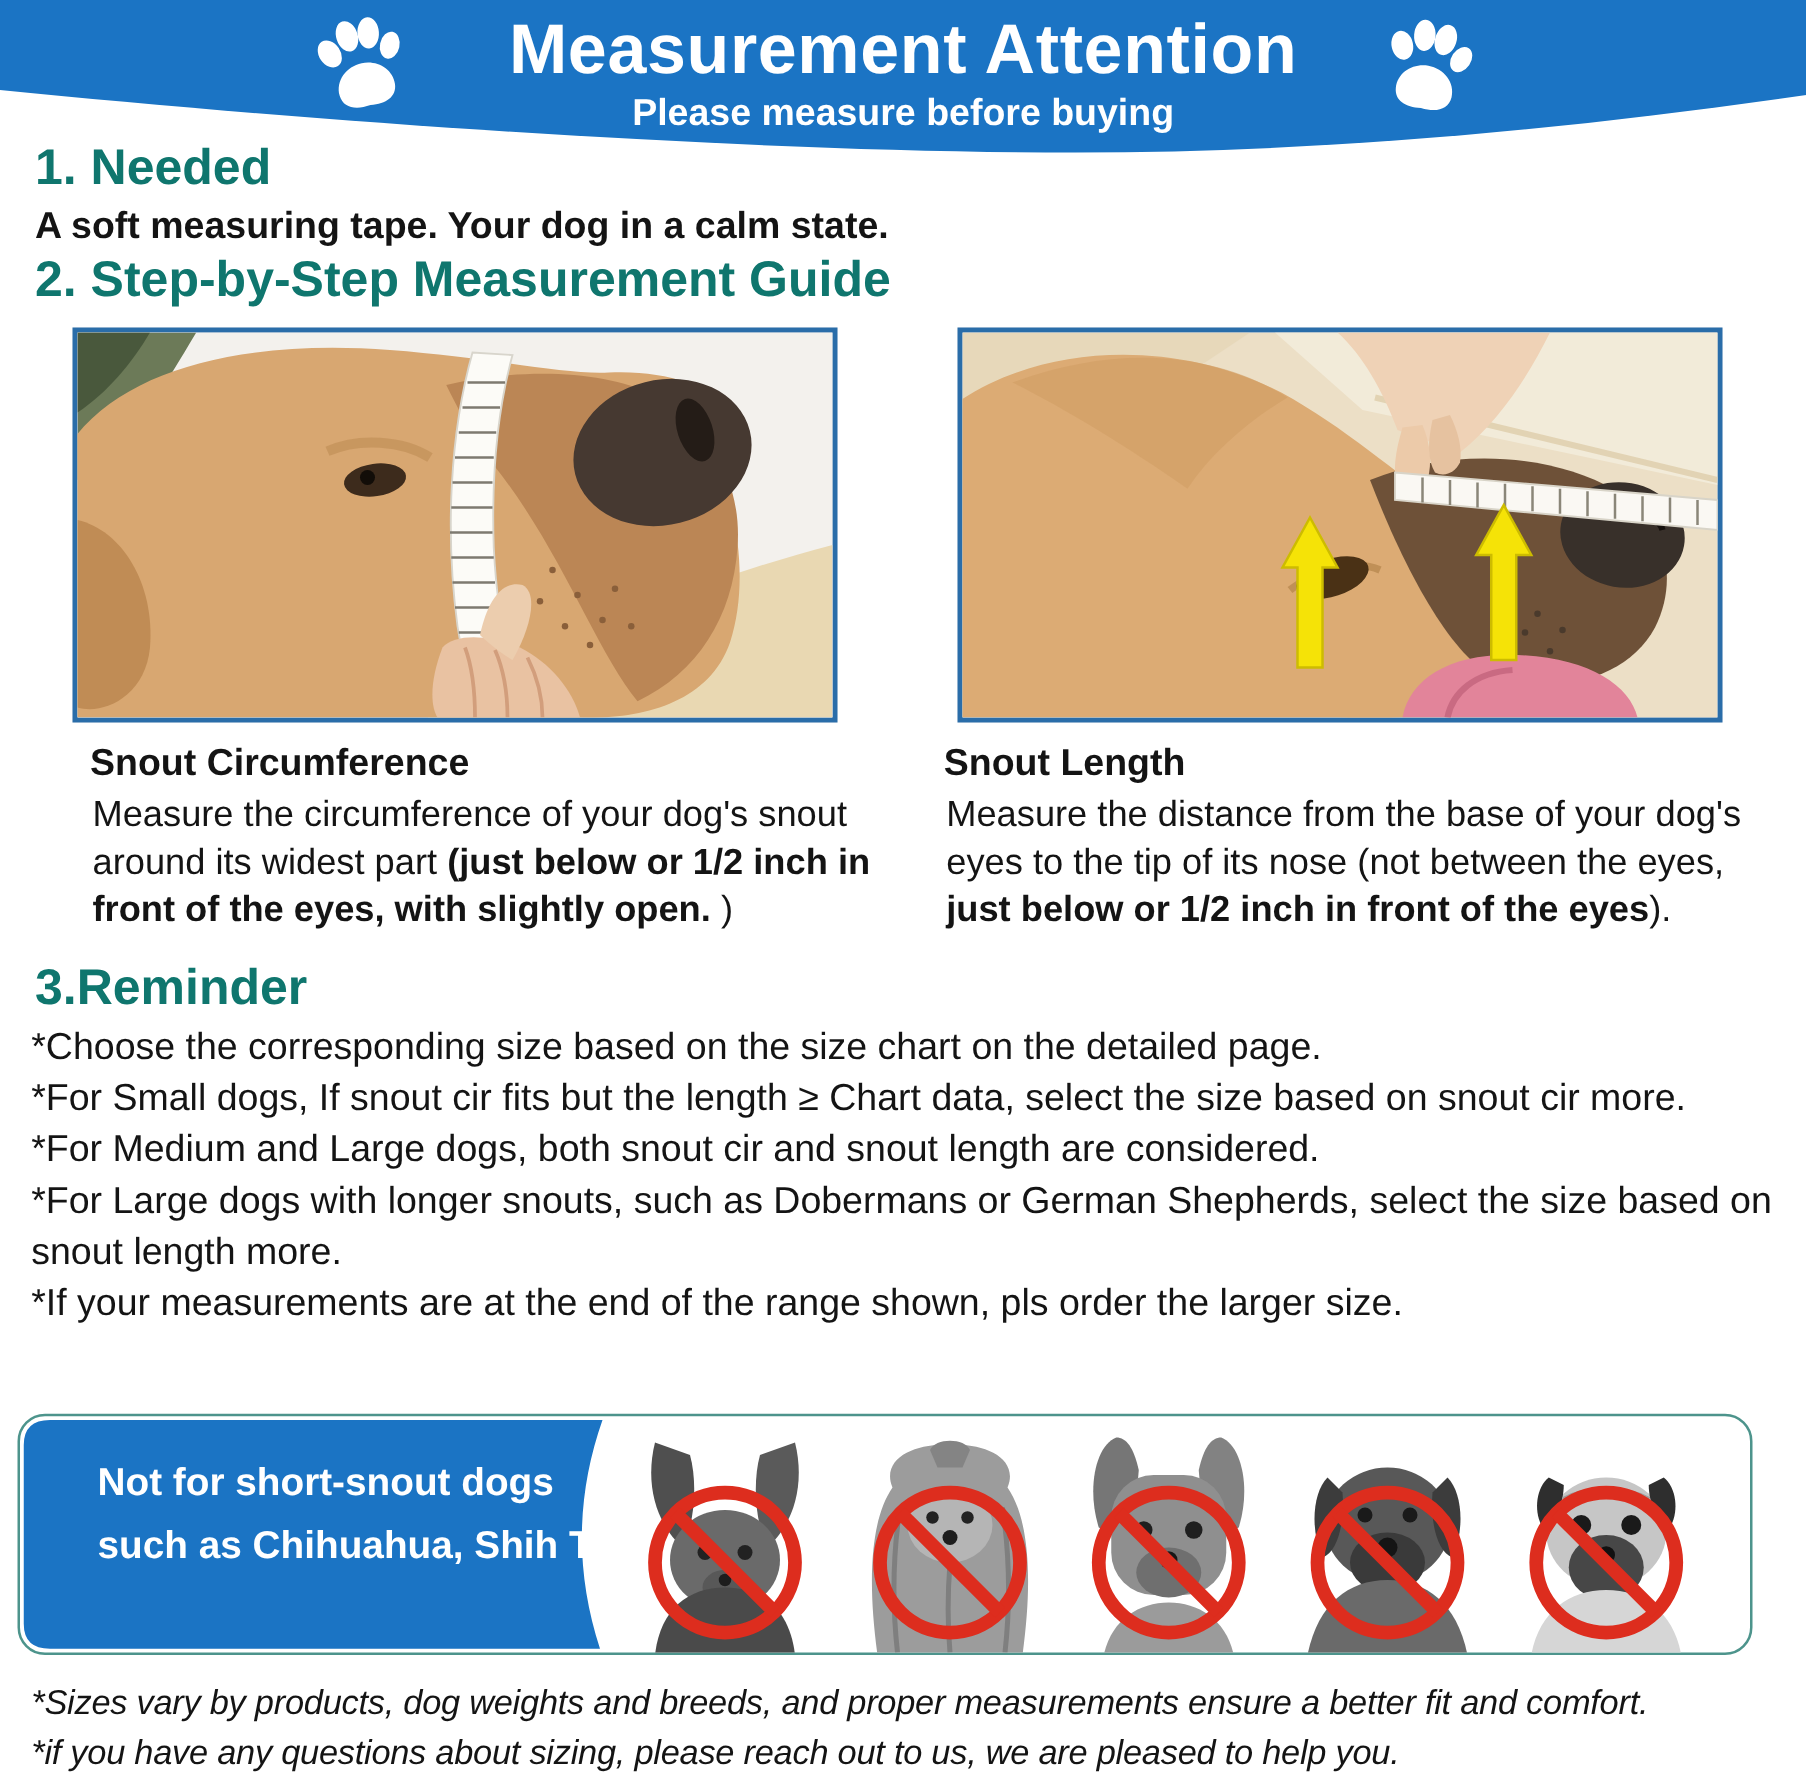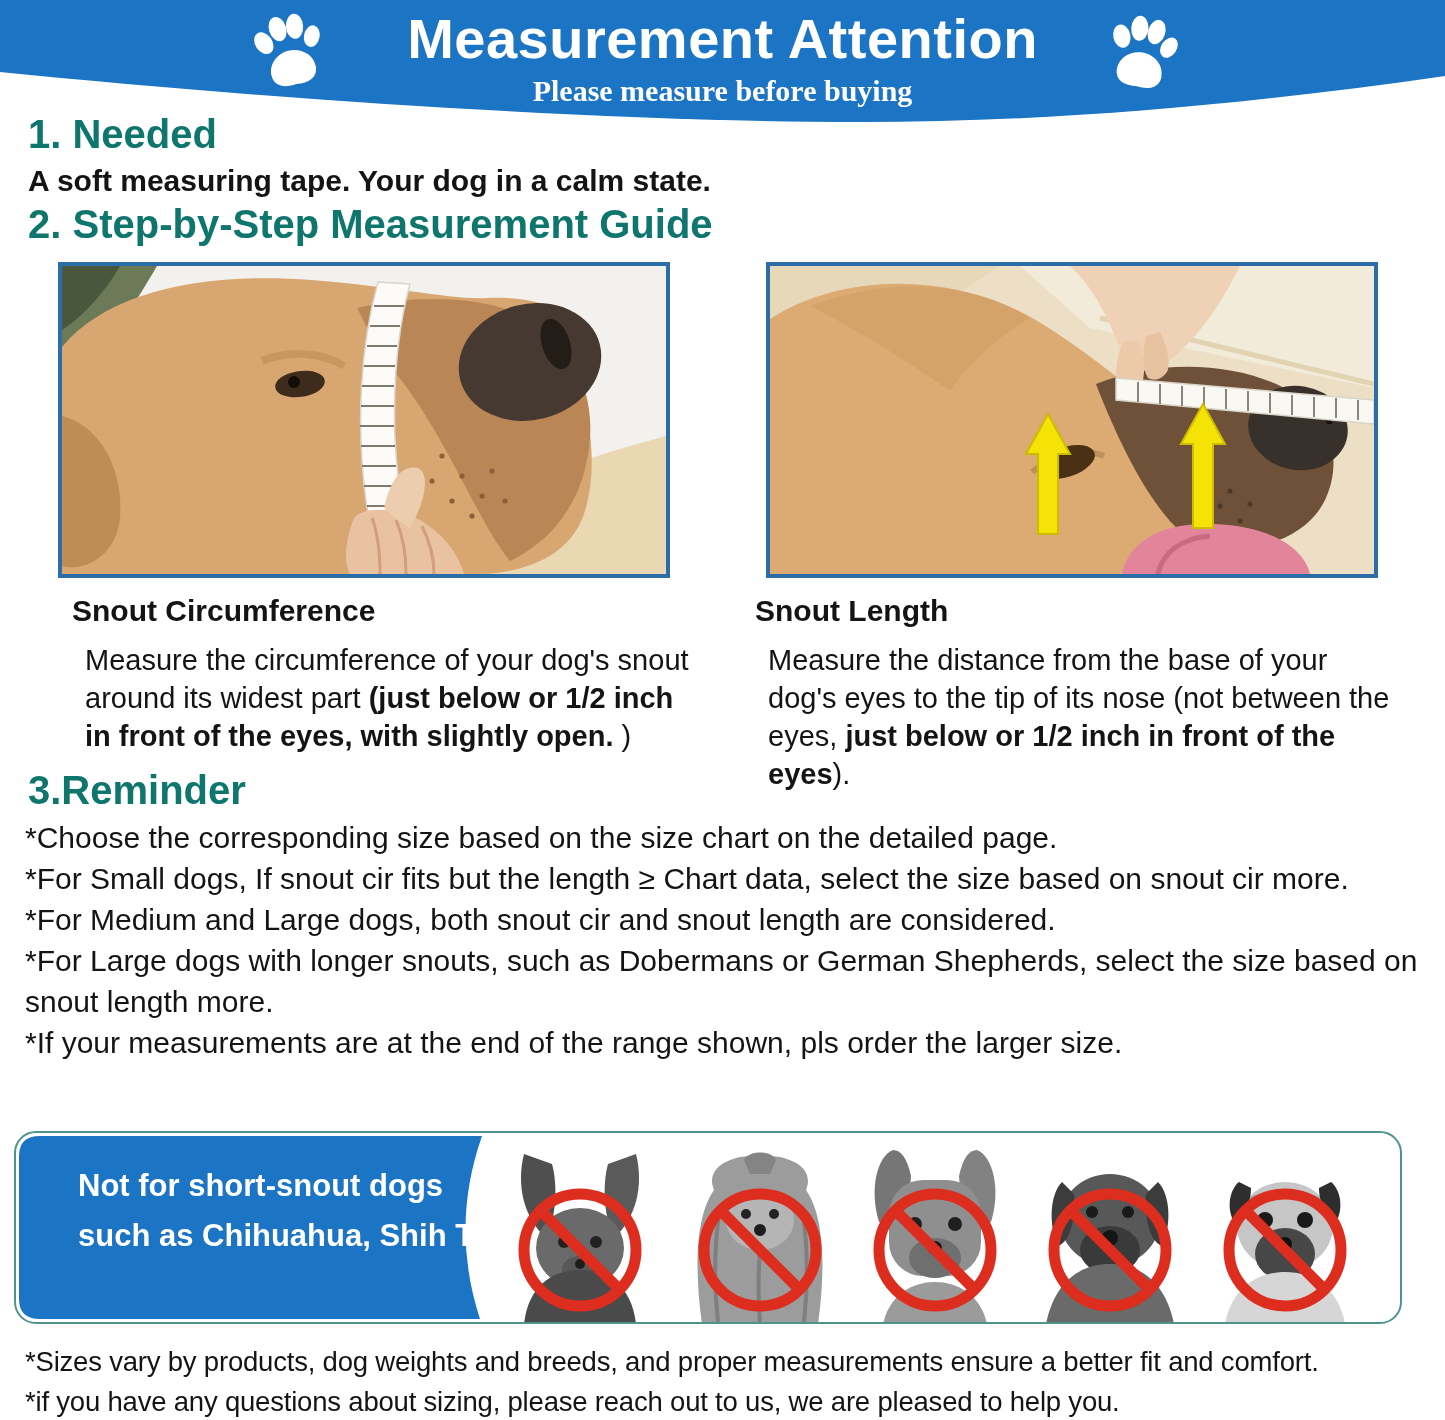--- a/index.html
+++ b/index.html
@@ -4,21 +4,21 @@
 <style>
   html,body{margin:0;padding:0;background:#fff;}
   .page{position:relative;width:1445px;height:1420px;background:#fff;overflow:hidden;
         font-family:"Liberation Sans",sans-serif;color:#141414;}
 
   
   .banner-curve{position:absolute;top:0;left:0;display:block;}
   .main-title{position:absolute;top:6px;left:0;width:1445px;text-align:center;
               font-size:56px;font-weight:bold;color:#fff;white-space:nowrap;letter-spacing:.5px;}
   .sub-title{position:absolute;top:74px;left:0;width:1445px;text-align:center;
-             font-size:30px;font-weight:bold;color:#fff;white-space:nowrap;font-family:Liberation Serif, serif;}
+             font-size:30px;font-weight:bold;color:#fff;white-space:nowrap;}
   .paw{position:absolute;width:78px;height:82px;}
   .paw-left{left:250px;top:8px;transform:rotate(-12deg);}
   .paw-right{left:1104px;top:10px;transform:rotate(10deg);}
 
   
   .sec-h{position:absolute;left:28px;margin:0;font-size:40px;font-weight:bold;color:#0f766e;white-space:nowrap;}
   .h-needed{top:112px;}
   .needed-body{position:absolute;left:28px;top:164px;margin:0;font-size:30px;white-space:nowrap;font-weight:bold;}
   .h-guide{top:202px;}
 
@@ -27,40 +27,40 @@
          box-sizing:border-box;background:#f3f1ed;}
   .photo-left{left:58px;}
   .photo-right{left:766px;}
   .photo svg{display:block;width:100%;height:100%;}
 
   
   .caption{position:absolute;top:594px;}
   .caption-left{left:72px;width:640px;}
   .caption-right{left:755px;width:655px;}
   .caption h3{margin:0 0 5px 0;font-size:30px;font-weight:bold;color:#141414;}
-  .caption p{margin:13px;font-size:29px;line-height:38px;}
+  .caption p{margin:2px;font-size:29px;line-height:38px;}
   .caption b{font-weight:bold;}
 
   
   .h-reminder{top:768px;}
   .reminder{position:absolute;left:25px;top:817px;width:1402px;font-size:30px;line-height:41px;}
   .reminder p{margin:0;}
 
   
   .warnbox{position:absolute;left:14px;top:1131px;width:1384px;height:189px;background:#fff;
            border:2px solid #4d948c;border-radius:22px;box-sizing:content-box;overflow:hidden;}
   .warn-blue{position:absolute;left:0;top:0;}
   .warn-text{position:absolute;left:62px;top:28px;font-size:31px;font-weight:bold;color:#fff;
              line-height:50px;white-space:nowrap;}
   .dogcell{position:absolute;bottom:-2px;width:172px;height:178px;}
   .dog-1{left:478px;} .dog-2{left:658px;} .dog-3{left:833px;} .dog-4{left:1008px;} .dog-5{left:1183px;}
 
   
   .footer{position:absolute;left:25px;top:1342px;width:1418px;font-size:27.5px;line-height:40px;letter-spacing:-0.2px;}
-  .footer p{margin:0;white-space:nowrap;}
+  .footer p{margin:0;white-space:nowrap;font-style:italic;}
 </style>
 </head>
 <body>
 
 <div class="page">
 
   <svg class="banner-curve" width="1445" height="135" viewBox="0 0 1445 135">
     <path d="M0,0 H1445 V76 C1250,104 1060,122 860,122 C600,122 260,98 0,72 Z" fill="#1b74c4"></path>
   </svg>
 

